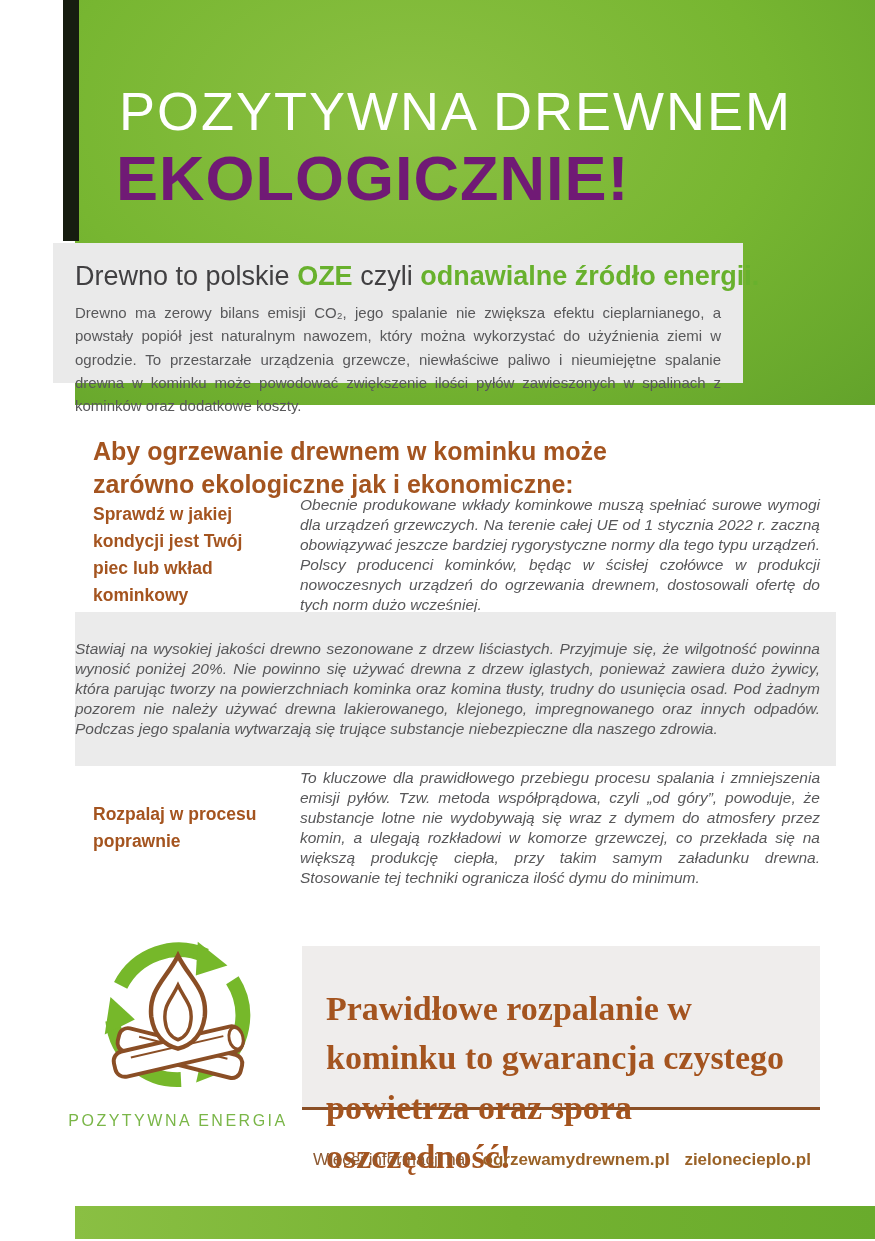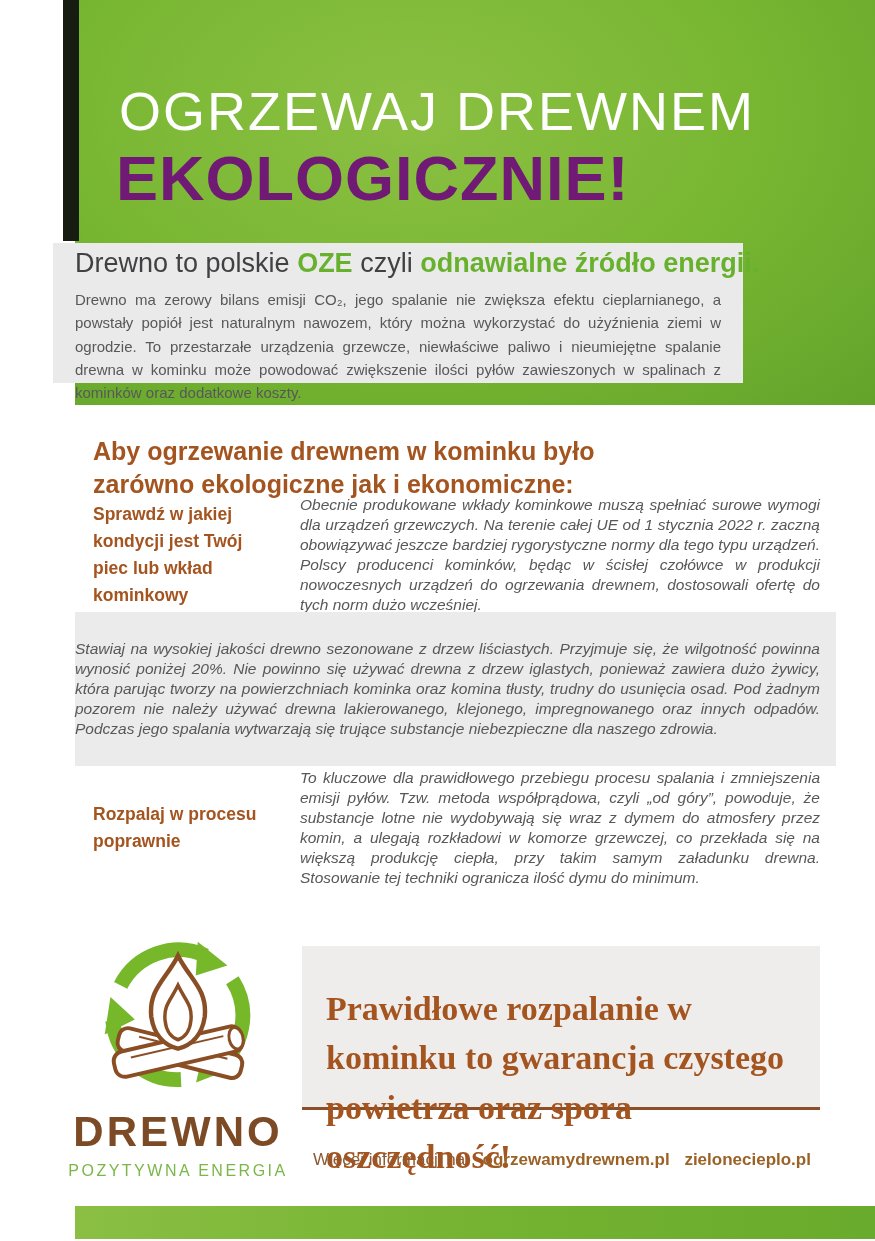--- a/index.html
+++ b/index.html
@@ -7,21 +7,21 @@
   .page{position:relative;width:875px;height:1241px;background:#ffffff;overflow:hidden;}
 
   
   .header-green{position:absolute;left:75px;top:0;width:800px;height:405px;
     background:radial-gradient(ellipse at 42% 28%, #8cc043 0%, #77b631 55%, #63a32b 100%);}
   .header-stripe{position:absolute;left:63px;top:0;width:16px;height:241px;background:#161d10;}
   .title1{position:absolute;left:119px;top:80px;color:#ffffff;font-size:54px;font-weight:300;letter-spacing:2px;white-space:nowrap;}
   .title2{position:absolute;left:116px;top:142px;color:#701a75;font-size:63px;font-weight:800;letter-spacing:1px;white-space:nowrap;}
 
   
-  .intro-panel{position:absolute;left:53px;top:243px;width:690px;height:140px;background:#eaeaea;box-sizing:border-box;padding:5px 22px 0 22px;}
+  .intro-panel{position:absolute;left:53px;top:243px;width:690px;height:140px;background:#eaeaea;box-sizing:border-box;padding:18px 22px 0 22px;}
   .intro-lead{font-size:27px;color:#414042;margin-bottom:9px;white-space:nowrap;}
   .intro-lead .plain{font-weight:400;color:#414042;}
   .intro-lead .green{font-weight:800;color:#68b12d;}
   .intro-body{font-size:15px;line-height:1.55;color:#58585a;text-align:justify;}
 
   
   .tips-heading{position:absolute;left:93px;top:435px;width:580px;font-size:25px;font-weight:700;color:#a4541f;line-height:1.3;}
   .tip-row{position:absolute;left:75px;width:761px;display:flex;align-items:center;box-sizing:border-box;}
   .tip-row.gray{background:#ebebeb;}
   .row1{top:498px;height:114px;align-items:center;}
@@ -49,34 +49,34 @@
   .footer-bar{position:absolute;left:75px;top:1206px;width:800px;height:33px;
     background:linear-gradient(90deg,#8abf43 0%,#74b231 55%,#69ab2c 100%);}
 </style>
 </head>
 <body>
 
 <div class="page">
 
   <div class="header-green"></div>
   <div class="header-stripe"></div>
-  <div class="title1">OGRZEWAJ DREWNEM</div>
+  <div class="title1">POZYTYWNA DREWNEM</div>
   <div class="title2">EKOLOGICZNIE!</div>
 
   <div class="intro-panel">
     <div class="intro-lead">
       <span class="plain">Drewno to polskie</span>
       <span class="green">OZE</span>
       <span class="plain">czyli</span>
       <span class="green">odnawialne źródło energii.</span>
     </div>
     <div class="intro-body">Drewno ma zerowy bilans emisji CO₂, jego spalanie nie zwiększa efektu cieplarnianego, a powstały popiół jest naturalnym nawozem, który można wykorzystać do użyźnienia ziemi w ogrodzie. To przestarzałe urządzenia grzewcze, niewłaściwe paliwo i nieumiejętne spalanie drewna w kominku może powodować zwiększenie ilości pyłów zawieszonych w spalinach z kominków oraz dodatkowe koszty.</div>
   </div>
 
-  <div class="tips-heading">Aby ogrzewanie drewnem w kominku było zarówno ekologiczne jak i ekonomiczne:</div>
+  <div class="tips-heading">Aby ogrzewanie drewnem w kominku może zarówno ekologiczne jak i ekonomiczne:</div>
 
   <div class="tip-row row1">
     <div class="tip-label">Sprawdź w jakiej kondycji jest Twój piec lub wkład kominkowy</div>
     <div class="tip-text">Obecnie produkowane wkłady kominkowe muszą spełniać surowe wymogi dla urządzeń grzewczych. Na terenie całej UE od 1 stycznia 2022 r. zaczną obowiązywać jeszcze bardziej rygorystyczne normy dla tego typu urządzeń. Polscy producenci kominków, będąc w ścisłej czołówce w produkcji nowoczesnych urządzeń do ogrzewania drewnem, dostosowali ofertę do tych norm dużo wcześniej.</div>
   </div>
 
   <div class="tip-row row2 gray">
     <div class="tip-text">Stawiaj na wysokiej jakości drewno sezonowane z drzew liściastych. Przyjmuje się, że wilgotność powinna wynosić poniżej 20%. Nie powinno się używać drewna z drzew iglastych, ponieważ zawiera dużo żywicy, która parując tworzy na powierzchniach kominka oraz komina tłusty, trudny do usunięcia osad. Pod żadnym pozorem nie należy używać drewna lakierowanego, klejonego, impregnowanego oraz innych odpadów. Podczas jego spalania wytwarzają się trujące substancje niebezpieczne dla naszego zdrowia.</div>
   </div>
 
@@ -113,21 +113,20 @@
           <line x1="52" y1="120" x2="148" y2="120" stroke="#8a4e25" stroke-width="2"></line>
           <ellipse cx="160" cy="125" rx="7" ry="11" fill="#ffffff" stroke="#8a4e25" stroke-width="3"></ellipse>
         </g>
       </g>
 
       <g>
         <path d="M100,28 C88,52 70,62 73,90 C76,110 88,119 100,122 C112,119 124,110 127,90 C130,62 112,52 100,28 Z" fill="#ffffff" stroke="#8a4e25" stroke-width="4.5"></path>
         <path d="M100,58 C93,73 85,78 87,94 C88,105 94,111 100,113 C106,111 112,105 113,94 C115,78 107,73 100,58 Z" fill="#ffffff" stroke="#8a4e25" stroke-width="3.5"></path>
       </g>
     </svg>
-    <div class="logo-wordmark">DREWNO</div>
     <div class="logo-tagline">POZYTYWNA ENERGIA</div>
   </div>
 
   <div class="callout-panel">
     <div class="callout-text">Prawidłowe rozpalanie w kominku to gwarancja czystego powietrza oraz spora oszczędność!</div>
   </div>
 
   <div class="footer-info">
     <span class="label">Więcej informacji na:</span>
     <span class="site">ogrzewamydrewnem.pl</span>

